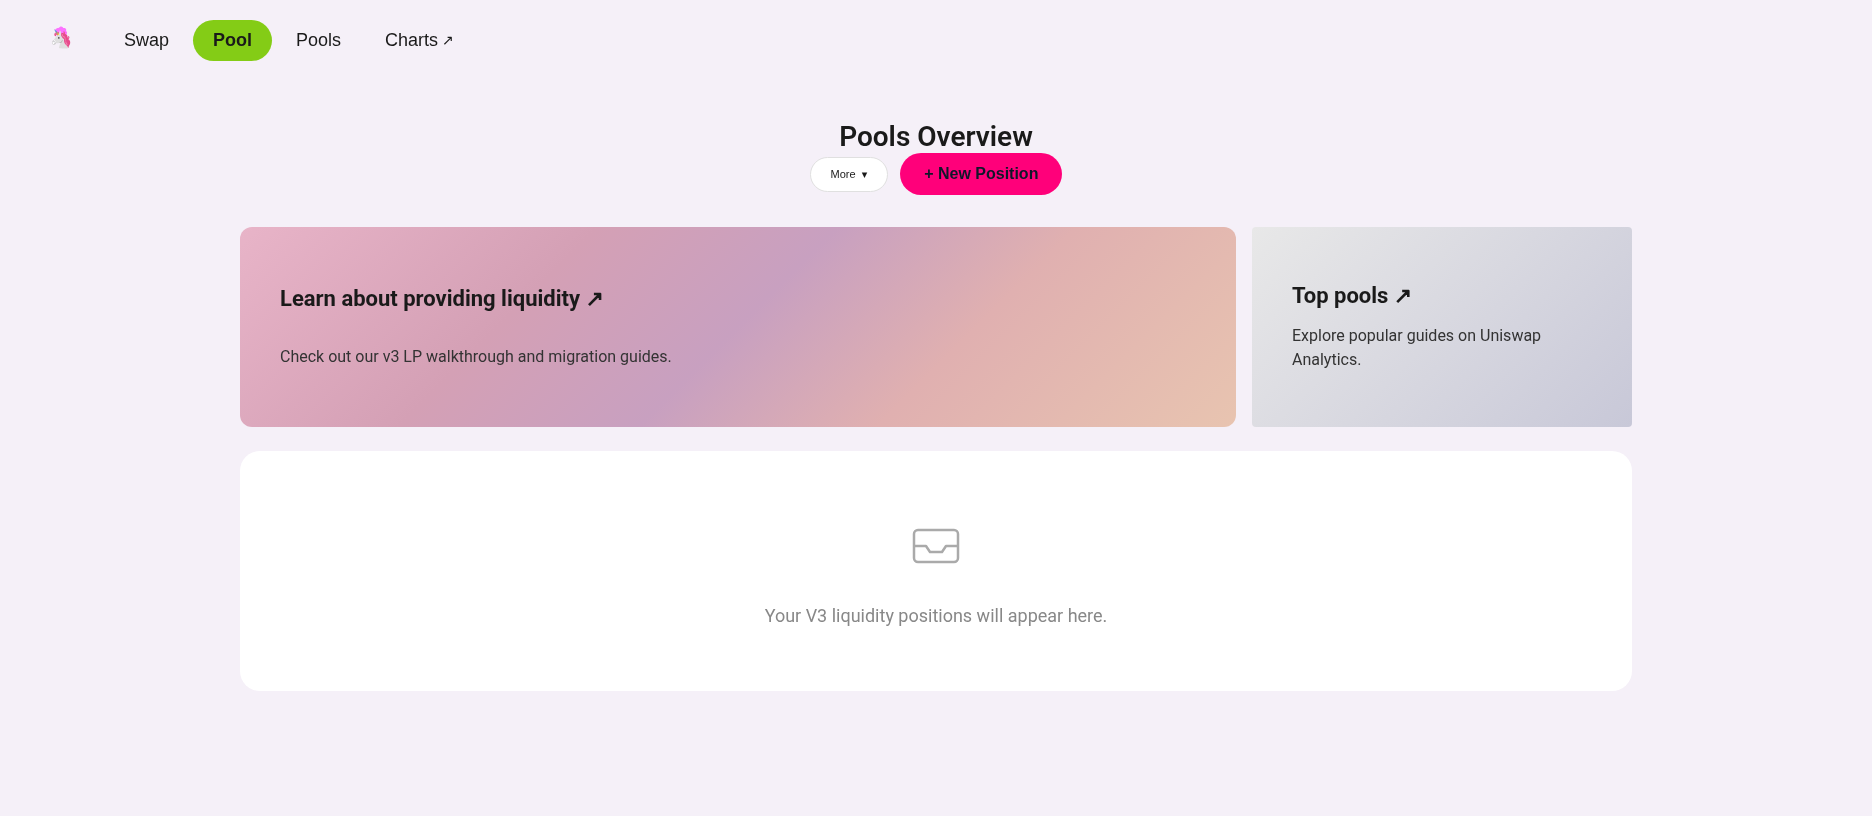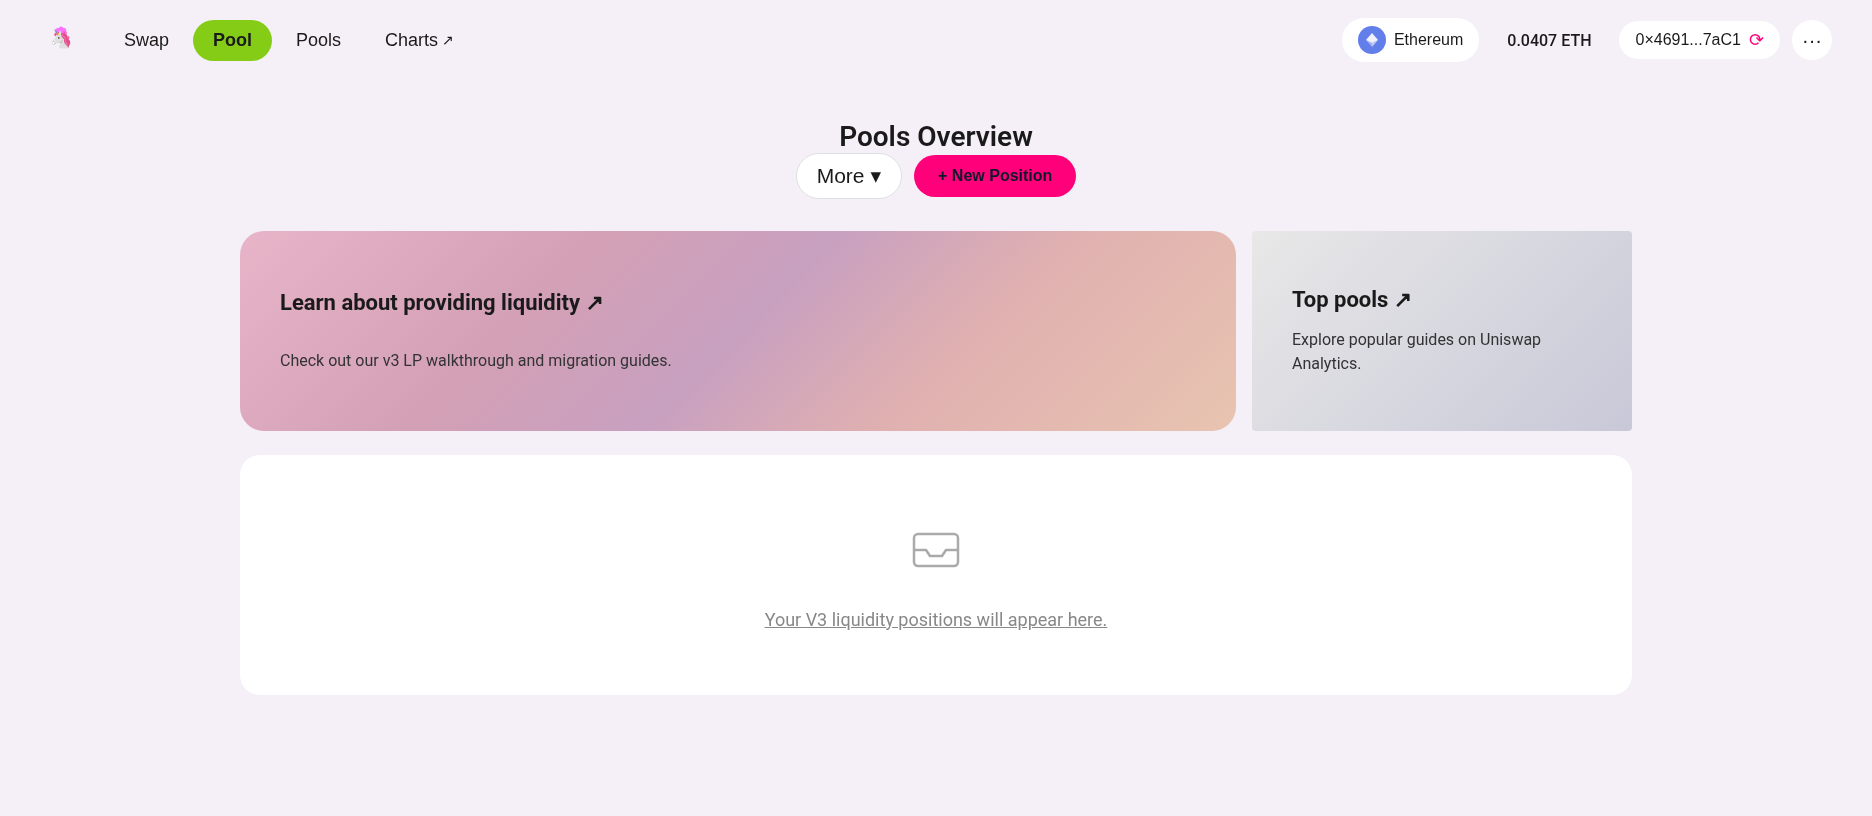--- a/index.html
+++ b/index.html
@@ -172,21 +172,21 @@
       display: flex;
       align-items: center;
       gap: 12px;
     }
 
     .more-button {
       background: white;
       border: 1.5px solid #e0e0e0;
       border-radius: 24px;
       padding: 10px 20px;
-      font-size: 21px;
+      font-size: 11px;
       font-weight: 500;
       cursor: pointer;
       color: #1a1a1a;
       display: flex;
       align-items: center;
       gap: 6px;
     }
 
     .new-position-button {
       background: #ff007a;
@@ -201,21 +201,21 @@
 
     
     .cards-row {
       display: flex;
       gap: 16px;
       margin-bottom: 24px;
     }
 
     .card-liquidity {
       flex: 1;
-      border-radius: 24px;
+      border-radius: 12px;
       padding: 36px 40px;
       background: linear-gradient(135deg, #e8b4c8 0%, #d4a0b5 30%, #c8a0c0 50%, #e0b0b0 70%, #e8c4b0 100%);
       cursor: pointer;
       min-height: 200px;
       display: flex;
       flex-direction: column;
       justify-content: center;
       gap: 18px;
     }
 
@@ -267,21 +267,20 @@
     .inbox-icon svg {
       width: 60px;
       height: 60px;
     }
 
     .empty-text {
       font-size: 18px;
       color: #888;
       text-align: center;
       line-height: 1.5;
-      text-decoration: underline;
     }
 
     
     .eth-diamond {
       width: 18px;
       height: 18px;
     }
   </style>
 </head>
 <body>
@@ -301,42 +300,20 @@
       <button class="nav-item">Swap</button>
       <button class="nav-item active">Pool</button>
       <button class="nav-item">Pools</button>
       <button class="nav-item">
         <span>Charts</span>
           <span class="external-icon">↗</span>
       </button>
     </nav>
   </div>
 
-  <div class="header-right">
-
-    <button class="network-button">
-      <div class="network-icon">
-        <svg class="eth-diamond" viewBox="0 0 18 18" fill="none">
-          <polygon points="9,2 15,9 9,12 3,9" fill="white" opacity="0.9"></polygon>
-          <polygon points="9,12 15,9 9,16" fill="white" opacity="0.6"></polygon>
-          <polygon points="9,12 3,9 9,16" fill="white" opacity="0.4"></polygon>
-        </svg>
-      </div>
-      <span>Ethereum</span>
-    </button>
-
-    <div class="eth-balance">0.0407 ETH</div>
-
-    <button class="wallet-address">
-      <span>0×4691...7aC1</span>
-      <span class="refresh-icon">⟳</span>
-    </button>
-
-    <button class="more-dots">···</button>
-  </div>
 </header>
 
 <main class="main">
 
   <div class="page-header">
     <h1 class="page-title">Pools Overview</h1>
     <div class="page-actions">
       <button class="more-button">
         <span>More</span>
         <span>▾</span>

